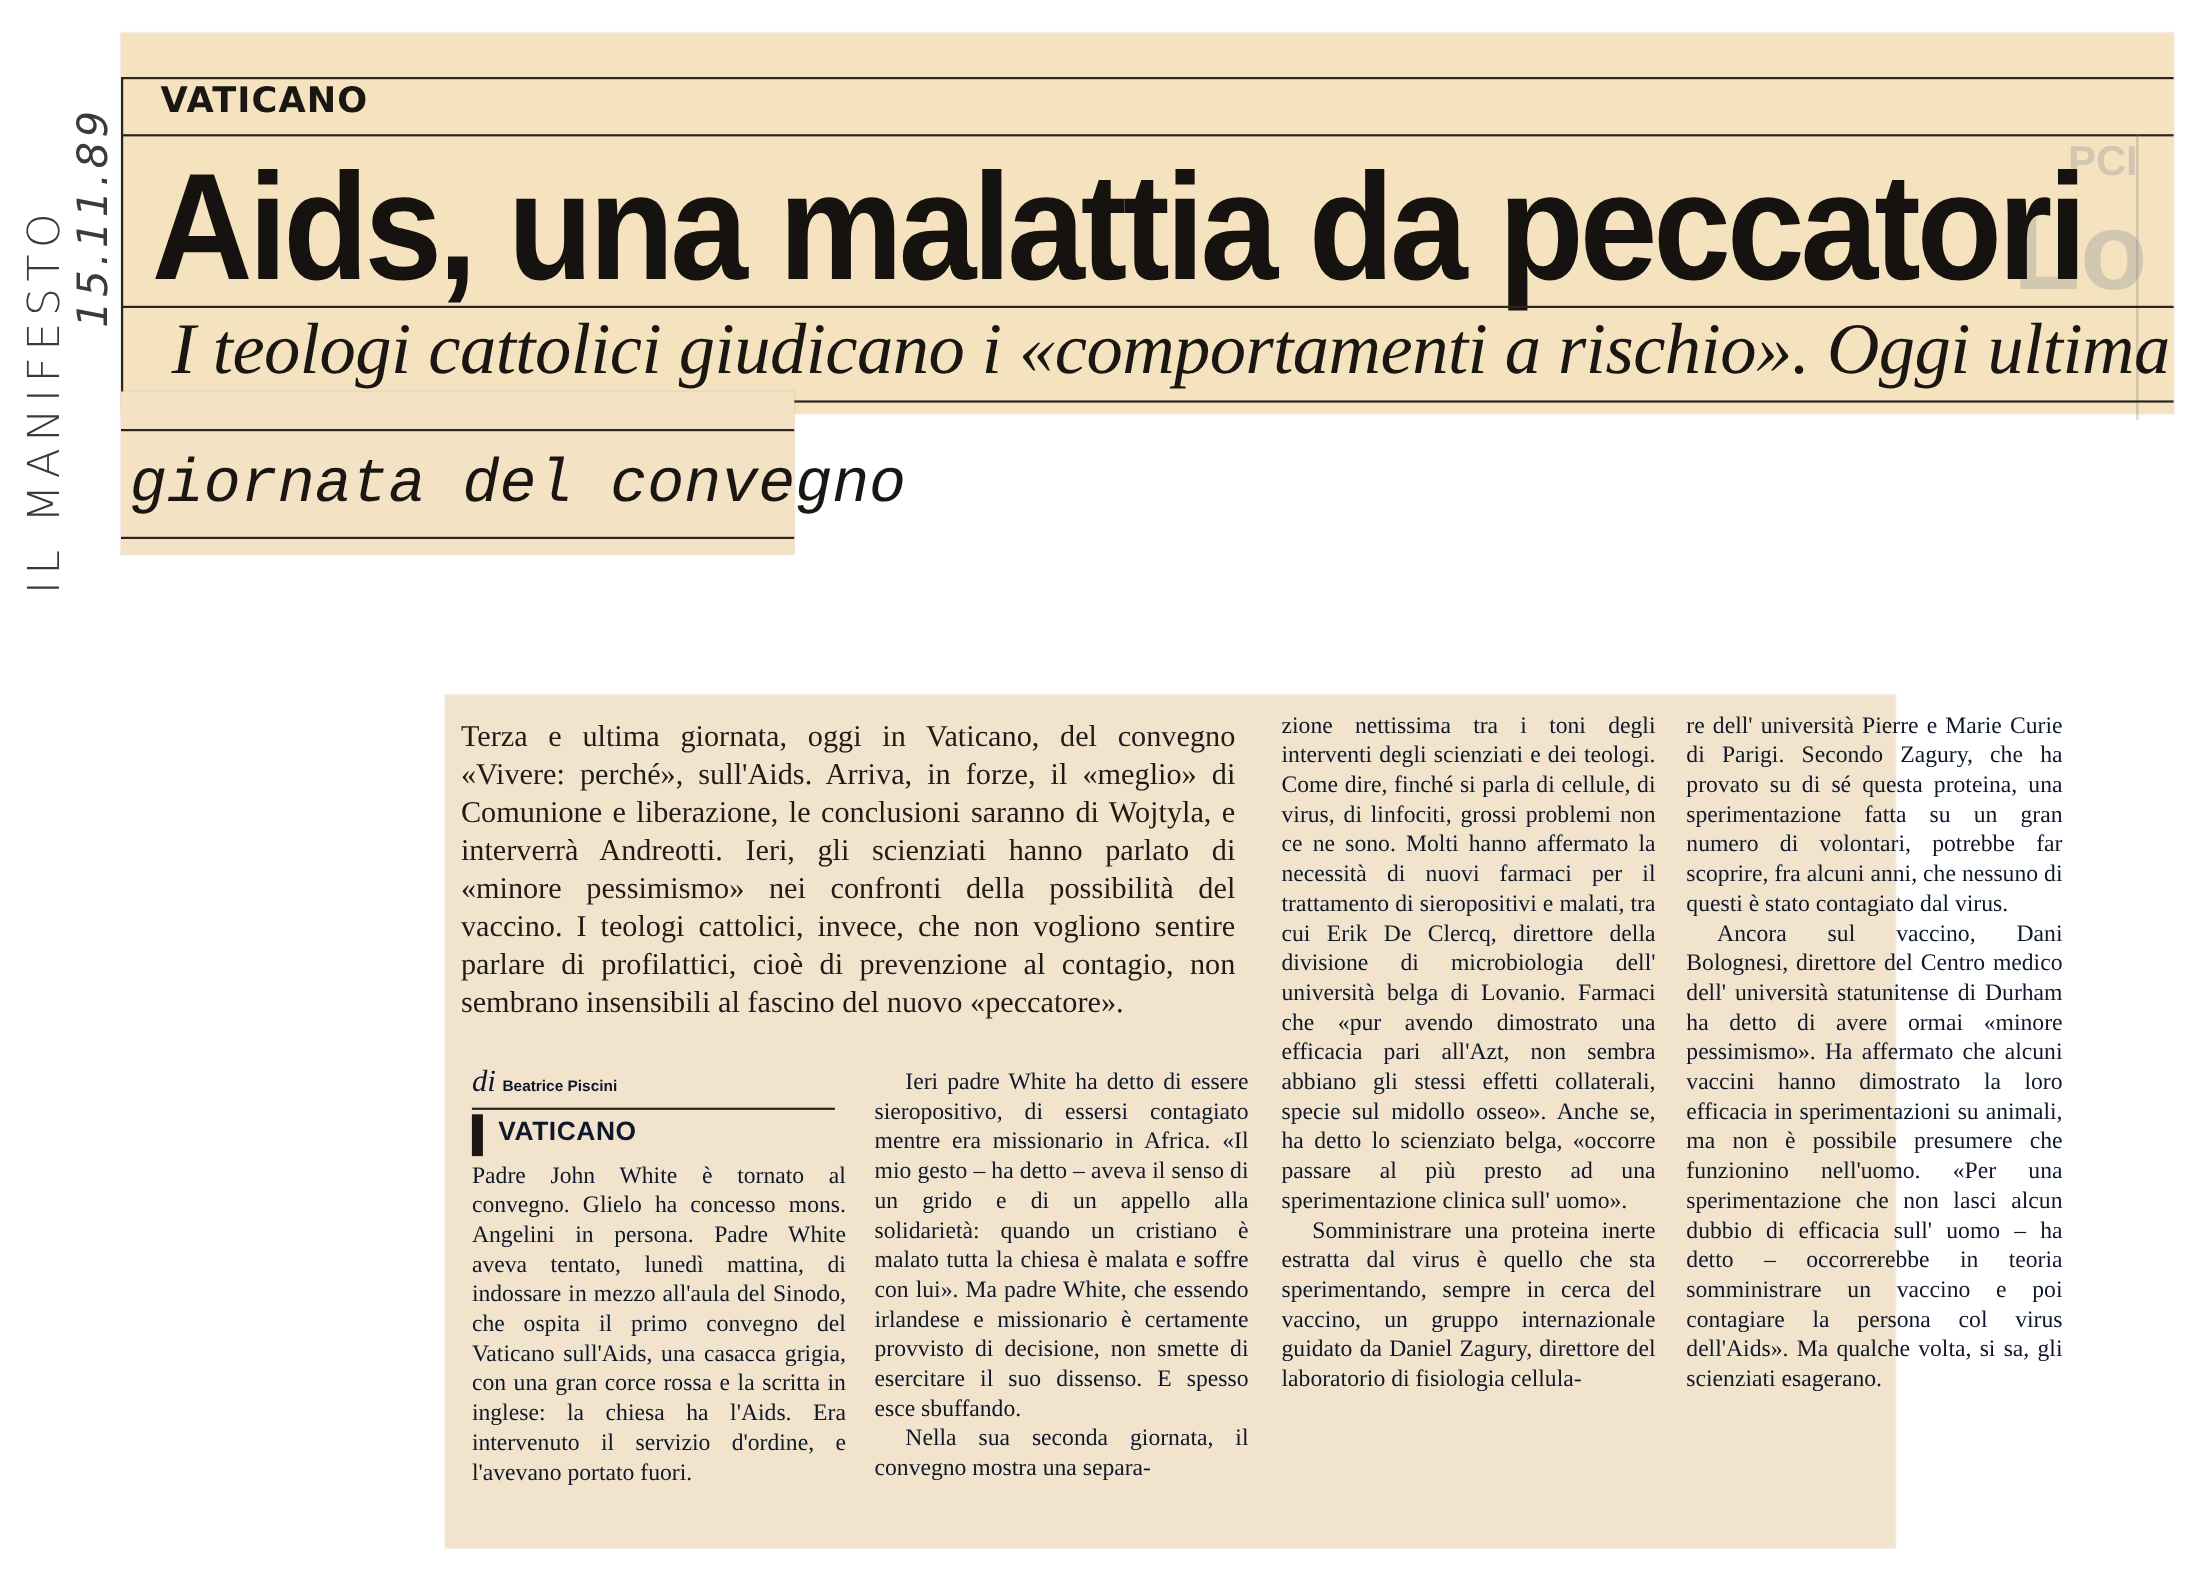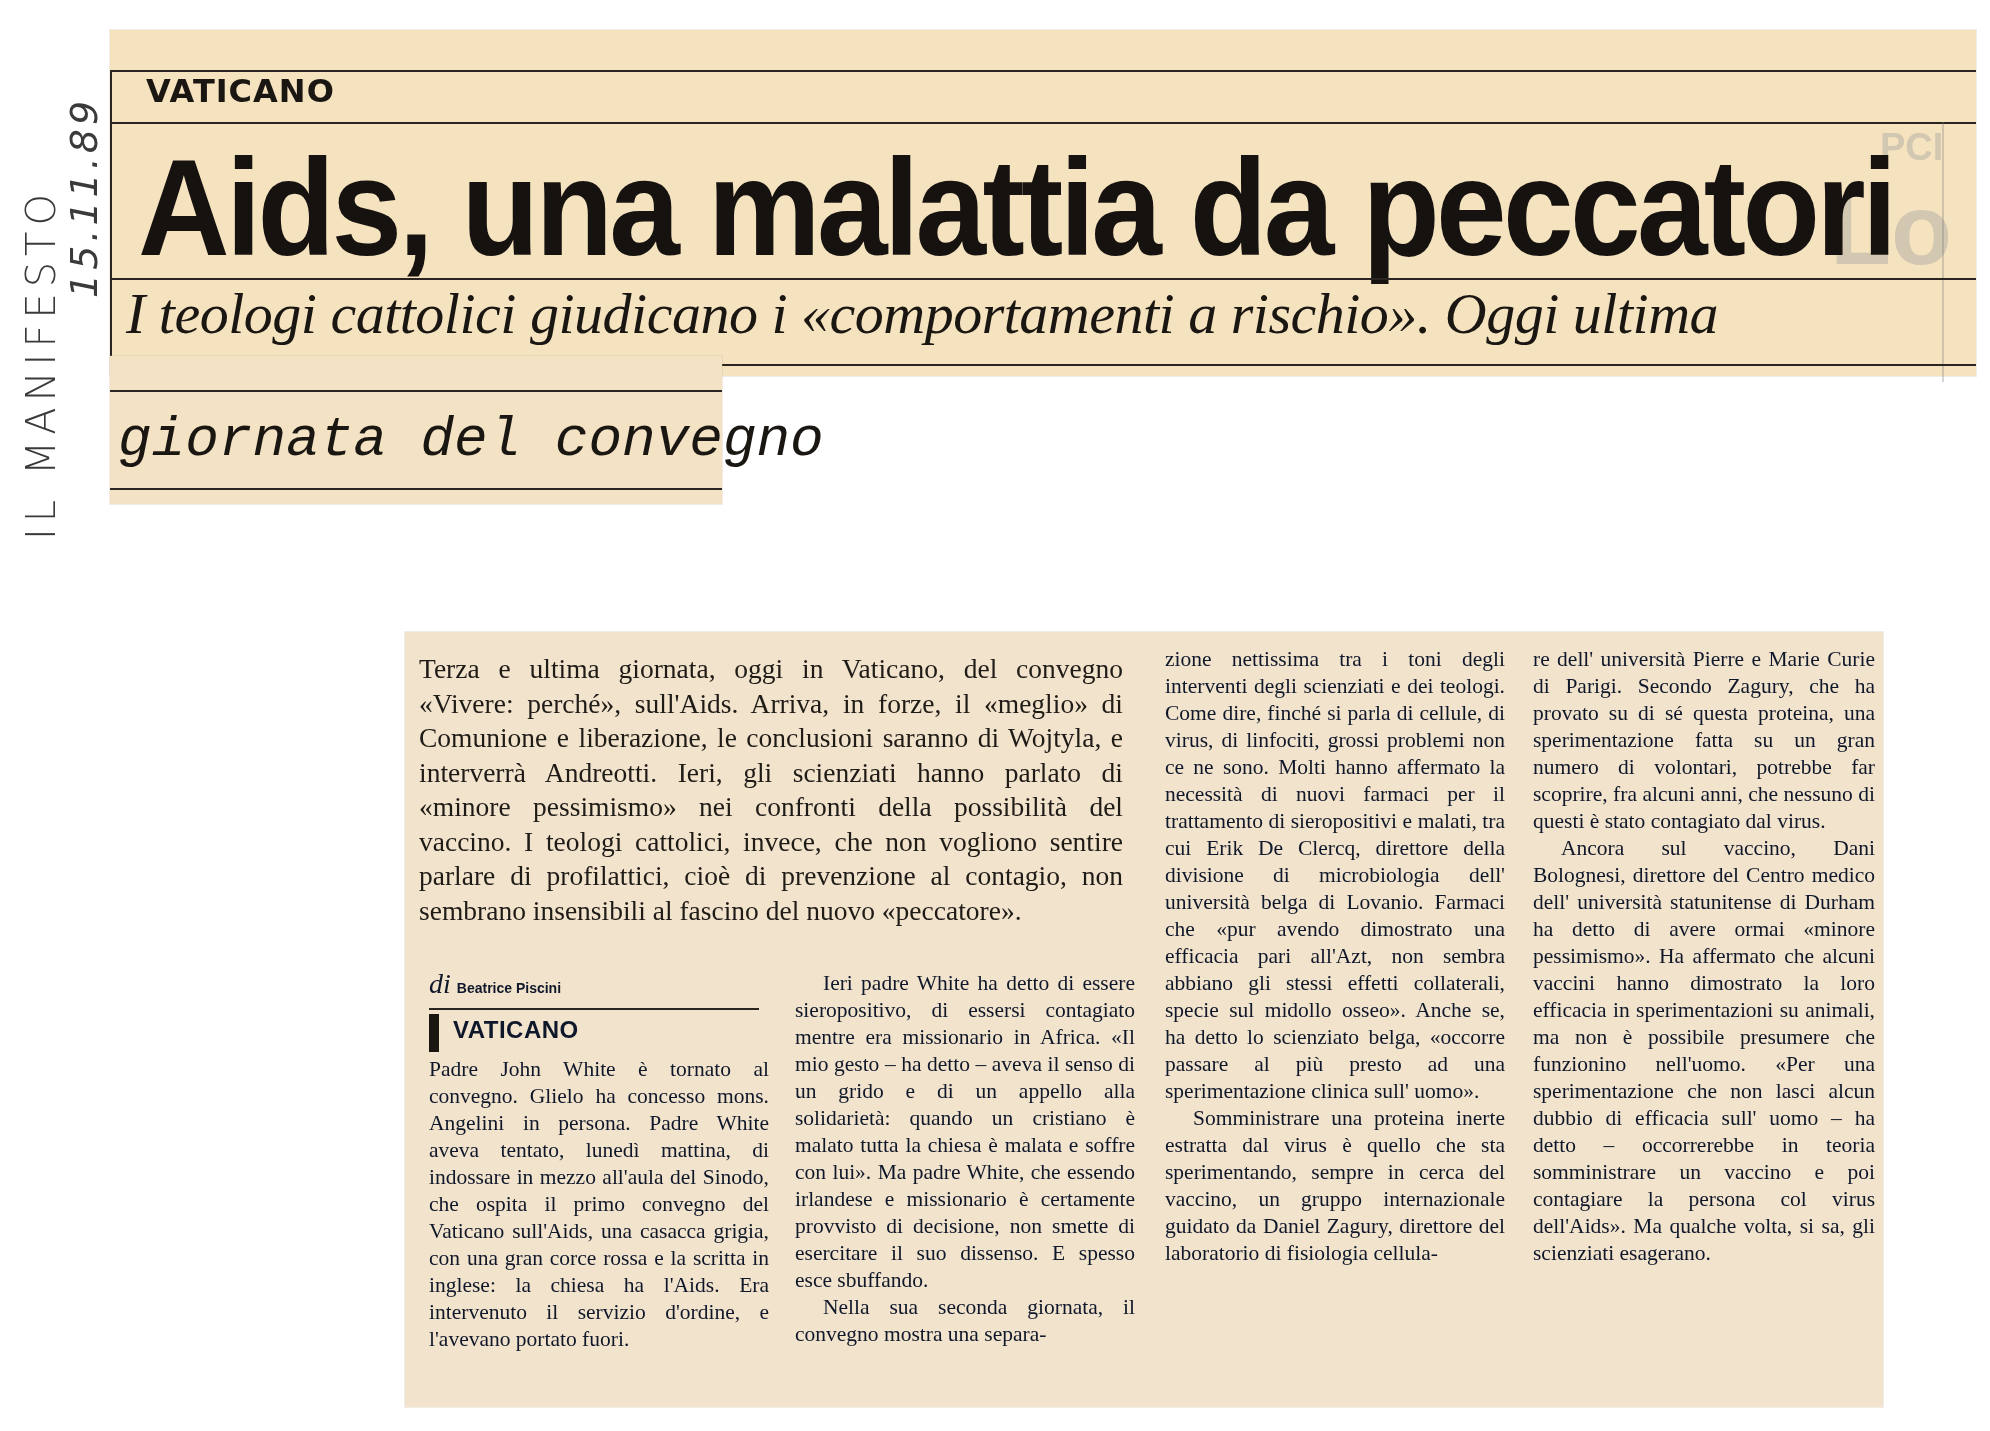--- a/index.html
+++ b/index.html
@@ -36,39 +36,39 @@
       font-family: "DejaVu Sans", sans-serif; font-weight: 900;
       font-size: 32px; letter-spacing: 1px; color: #1a1612;
     }
     .headline {
       position: absolute; left: 28px; top: 98px; white-space: nowrap;
       font-family: "Liberation Sans", sans-serif; font-weight: 700;
       font-size: 138px; letter-spacing: -4px; color: #16120f;
       transform: scaleX(0.92); transform-origin: left top;
     }
     .subtitle-1 {
-      position: absolute; left: 16px; top: 250px; white-space: nowrap;
+      position: absolute; left: 46px; top: 250px; white-space: nowrap;
       font-family: "Liberation Serif", serif; font-style: italic;
-      font-size: 58px; color: #1a1612; letter-spacing: -0.5px;
+      font-size: 66px; color: #1a1612; letter-spacing: -0.5px;
     }
     .ghost-text {
       position: absolute; color: rgba(120,130,140,0.28);
       font-family: "Liberation Sans", sans-serif; font-weight: 700;
     }
 
     
     #strip-2 { left: 110px; top: 356px; width: 612px; height: 148px; background: #f3e2c3; }
     .subtitle-2 {
       position: absolute; left: 8px; top: 52px; white-space: nowrap;
       font-family: Liberation Mono, monospace; font-style: italic;
       font-size: 56px; color: #1a1612;
     }
 
     
-    #article { left: 405px; top: 632px; width: 1478px; height: 775px; background: #f2e3cc; }
+    #article { left: 405px; top: 632px; width: 1318px; height: 775px; background: #f2e3cc; }
     .lead {
       position: absolute; left: 14px; top: 20px; width: 704px;
       font-size: 27.5px; line-height: 34.5px; text-align: justify; color: #1f1b17;
     }
     .col {
       position: absolute; top: 0; width: 340px;
       font-size: 21.5px; line-height: 27px; text-align: justify; color: #0f172a;
     }
     .col p { margin: 0; }
     .col p.indent { text-indent: 28px; }

